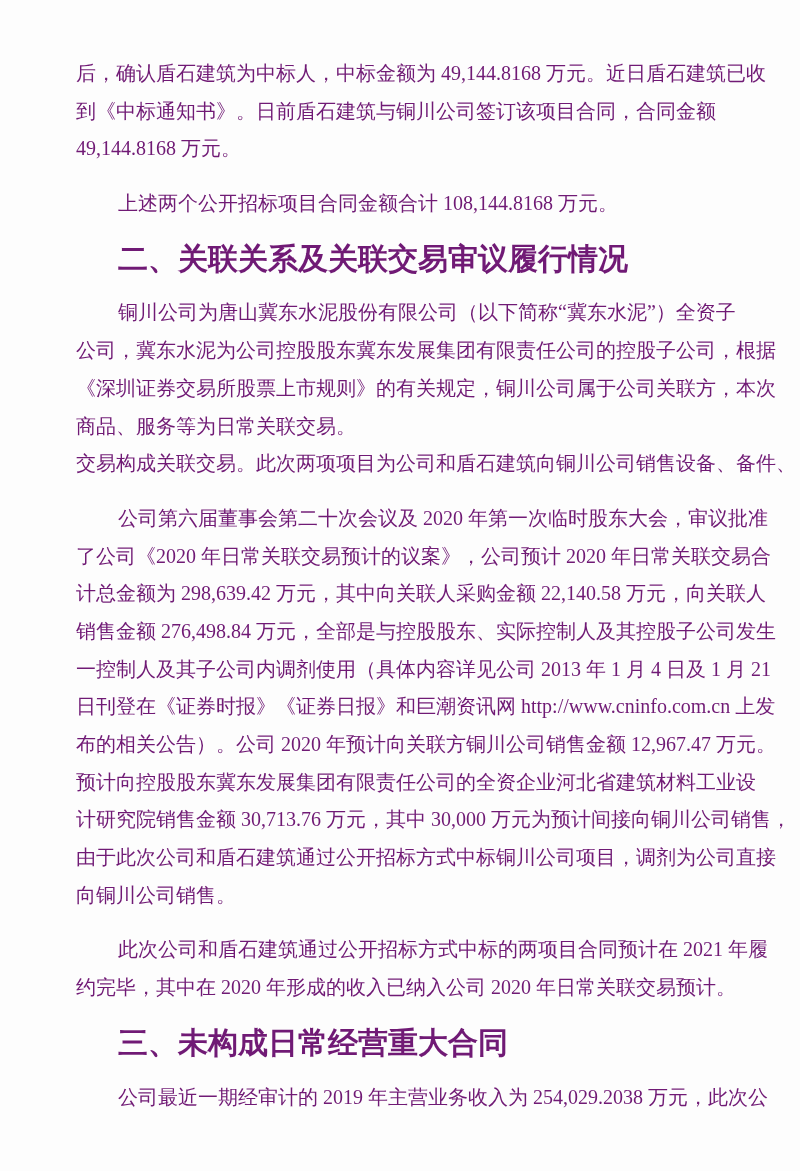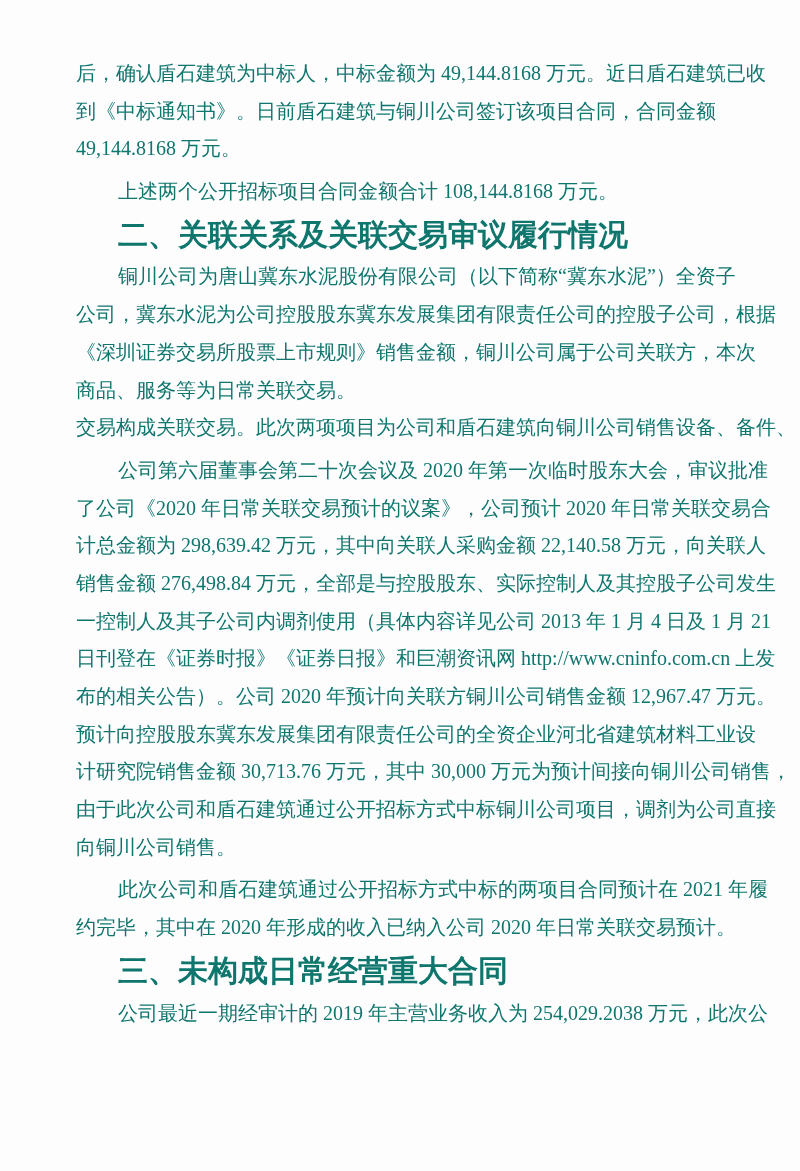--- a/index.html
+++ b/index.html
@@ -6,38 +6,38 @@
     margin: 0;
     padding: 0;
     background: #ffffff;
   }
   .page {
     position: relative;
     width: 800px;
     height: 1171px;
     background: #fdfdfd;
     overflow: hidden;
-    color: #0f766e;
+    color: #701a75;
     font-family: "Liberation Serif", "DejaVu Serif", serif;
     font-size: 20px;
   }
   .content {
     position: absolute;
     left: 76px;
     top: 55px;
     width: 652px;
   }
   .para, .heading {
     margin: 0;
     padding: 0;
   }
   .para + .para,
   .para + .heading,
   .heading + .para {
-    margin-top: 5px;
+    margin-top: 17px;
   }
   .line {
     display: block;
     height: 37.7px;
     line-height: 37.7px;
     white-space: nowrap;
     text-align: left;
   }
   .indent .line:first-child {
     text-indent: 42px;
@@ -64,21 +64,21 @@
       <span class="line">上述两个公开招标项目合同金额合计 108,144.8168 万元。</span>
     </p>
 
     <h2 class="heading">
       <span class="line">二、关联关系及关联交易审议履行情况</span>
     </h2>
 
     <p class="para indent">
       <span class="line">铜川公司为唐山冀东水泥股份有限公司（以下简称“冀东水泥”）全资子</span>
       <span class="line">公司，冀东水泥为公司控股股东冀东发展集团有限责任公司的控股子公司，根据</span>
-      <span class="line">《深圳证券交易所股票上市规则》销售金额，铜川公司属于公司关联方，本次</span>
+      <span class="line">《深圳证券交易所股票上市规则》的有关规定，铜川公司属于公司关联方，本次</span>
       <span class="line">商品、服务等为日常关联交易。</span>
       <span class="line">交易构成关联交易。此次两项项目为公司和盾石建筑向铜川公司销售设备、备件、</span>
     </p>
 
     <p class="para indent">
       <span class="line">公司第六届董事会第二十次会议及 2020 年第一次临时股东大会，审议批准</span>
       <span class="line">了公司《2020 年日常关联交易预计的议案》，公司预计 2020 年日常关联交易合</span>
       <span class="line">计总金额为 298,639.42 万元，其中向关联人采购金额 22,140.58 万元，向关联人</span>
       <span class="line">销售金额 276,498.84 万元，全部是与控股股东、实际控制人及其控股子公司发生</span>
       <span class="line">一控制人及其子公司内调剂使用（具体内容详见公司 2013 年 1 月 4 日及 1 月 21</span>

